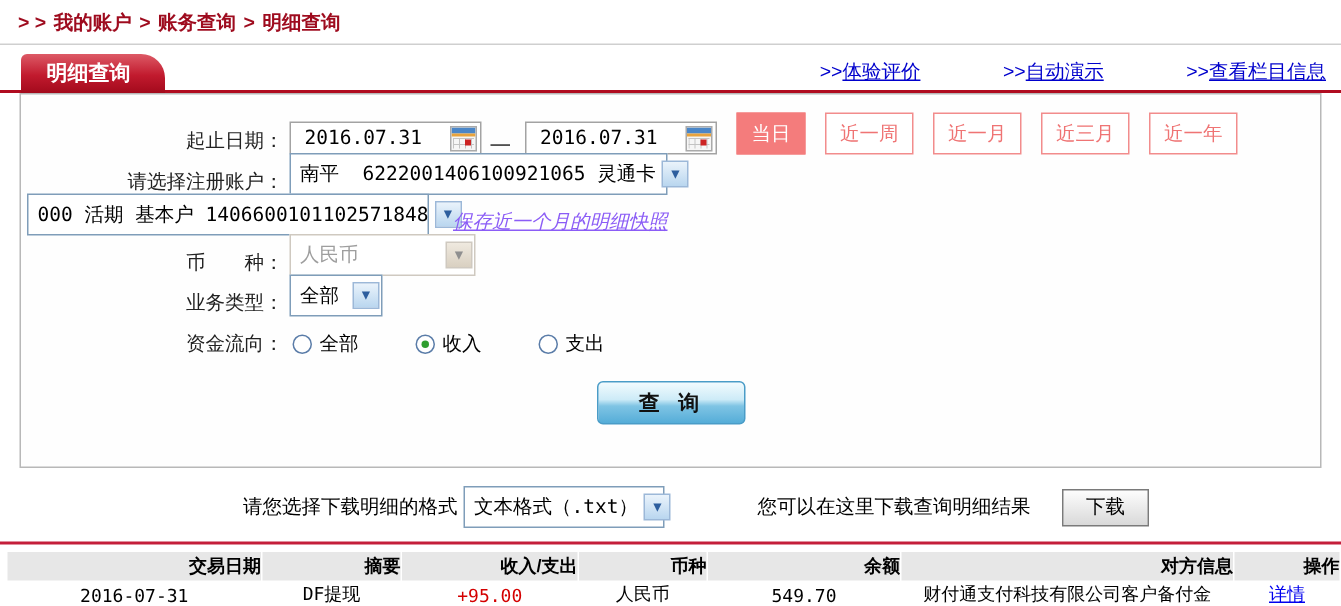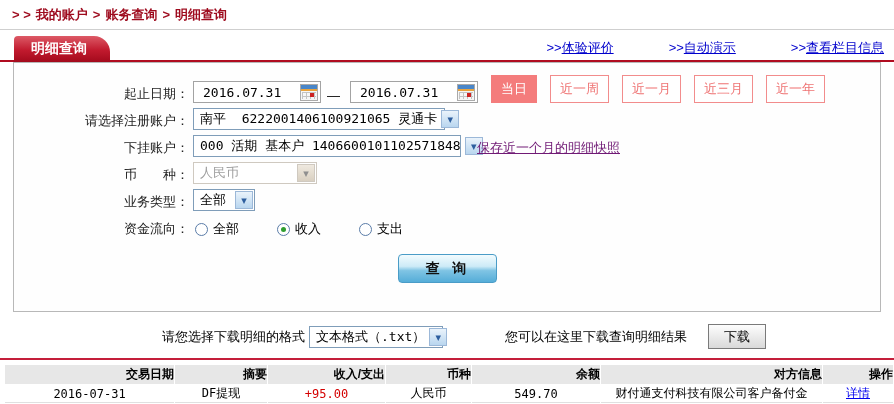--- a/index.html
+++ b/index.html
@@ -41,32 +41,32 @@
     background-image: linear-gradient(#c3c3c3 1px, transparent 1px),
                       linear-gradient(90deg, #c3c3c3 1px, transparent 1px);
     background-size: 4px 4px; }
   .cal-dot { position: absolute; width: 4px; height: 4px; background: #c22; right: 3px; bottom: 3px; }
 
   .qbtn { margin-left: 13px; padding: 4px 9px; border: 1px solid #f28c8c; color: #ef7474;
     background: #fff; cursor: pointer; white-space: nowrap; }
   .qbtn.active { background: #f47c7c; border-color: #f47c7c; color: #fff; }
   .qbtn:first-of-type { margin-left: 16px; }
 
-  .sel { height: 22px; border: 1px solid #7f9db9; background: #fff; display: flex;
+  .sel { height: 28px; border: 1px solid #7f9db9; background: #fff; display: flex;
     align-items: center; padding-left: 6px; margin-left: 4px; cursor: pointer; }
   .sel-text { white-space: pre; font-family: "DejaVu Sans Mono", monospace; font-size: 13px; flex: 1; }
   .sel-arrow { width: 18px; height: 18px; margin: 0 1px 0 4px; flex: none;
     background: linear-gradient(180deg,#eaf3fb,#b9d6ef); border: 1px solid #9cb8d8;
     color: #2d5e9e; font-size: 11px; line-height: 16px; text-align: center; }
   .sel.disabled { border-color: #cfc9c0; color: #9e9e9e; cursor: default; }
   .sel.disabled .sel-text { color: #9e9e9e; }
   .sel.disabled .sel-arrow { background: linear-gradient(180deg,#efe9df,#d9d0c1);
     border-color: #cfc9c0; color: #8f8f8f; }
 
-  .snap-link { margin-left: 16px; color: #701a75; text-decoration: underline; cursor: pointer; }
+  .snap-link { margin-left: 16px; color: #8b5cf6; text-decoration: underline; cursor: pointer; font-style: italic; }
 
   .radio-opt { display: flex; align-items: center; margin-left: 6px; margin-right: 32px; cursor: pointer; }
   .radio-dot { width: 13px; height: 13px; border: 1px solid #5a7ca8; border-radius: 50%;
     background: #fff; margin-right: 5px; position: relative; flex: none; }
   .radio-dot.checked::after { content: ""; position: absolute; left: 3px; top: 3px;
     width: 5px; height: 5px; border-radius: 50%; background: #2f9e2f; }
 
   .query-row { display: flex; justify-content: center; margin-top: 16px; }
   .query-btn { width: 99px; height: 29px; border: 1px solid #4a9cc7; border-radius: 4px;
     background: linear-gradient(180deg,#f2fbfe 0%, #cdebf7 42%, #7fc4e4 58%, #55add8 100%);
@@ -153,21 +153,20 @@
 
   <div class="form-row">
     <span class="form-label">请选择注册账户：</span>
     <span class="sel" style="width:252px">
       <span class="sel-text">南平  6222001406100921065 灵通卡</span>
       <span class="sel-arrow">▾</span>
     </span>
   </div>
 
   <div class="form-row">
-    <span class="form-label">下挂账户：</span>
     <span class="sel" style="width:268px">
       <span class="sel-text">000 活期 基本户 1406600101102571848</span>
       <span class="sel-arrow">▾</span>
     </span>
     <span class="snap-link">保存近一个月的明细快照</span>
   </div>
 
   <div class="form-row">
     <span class="form-label">币　　种：</span>
     <span class="sel disabled" style="width:124px">

